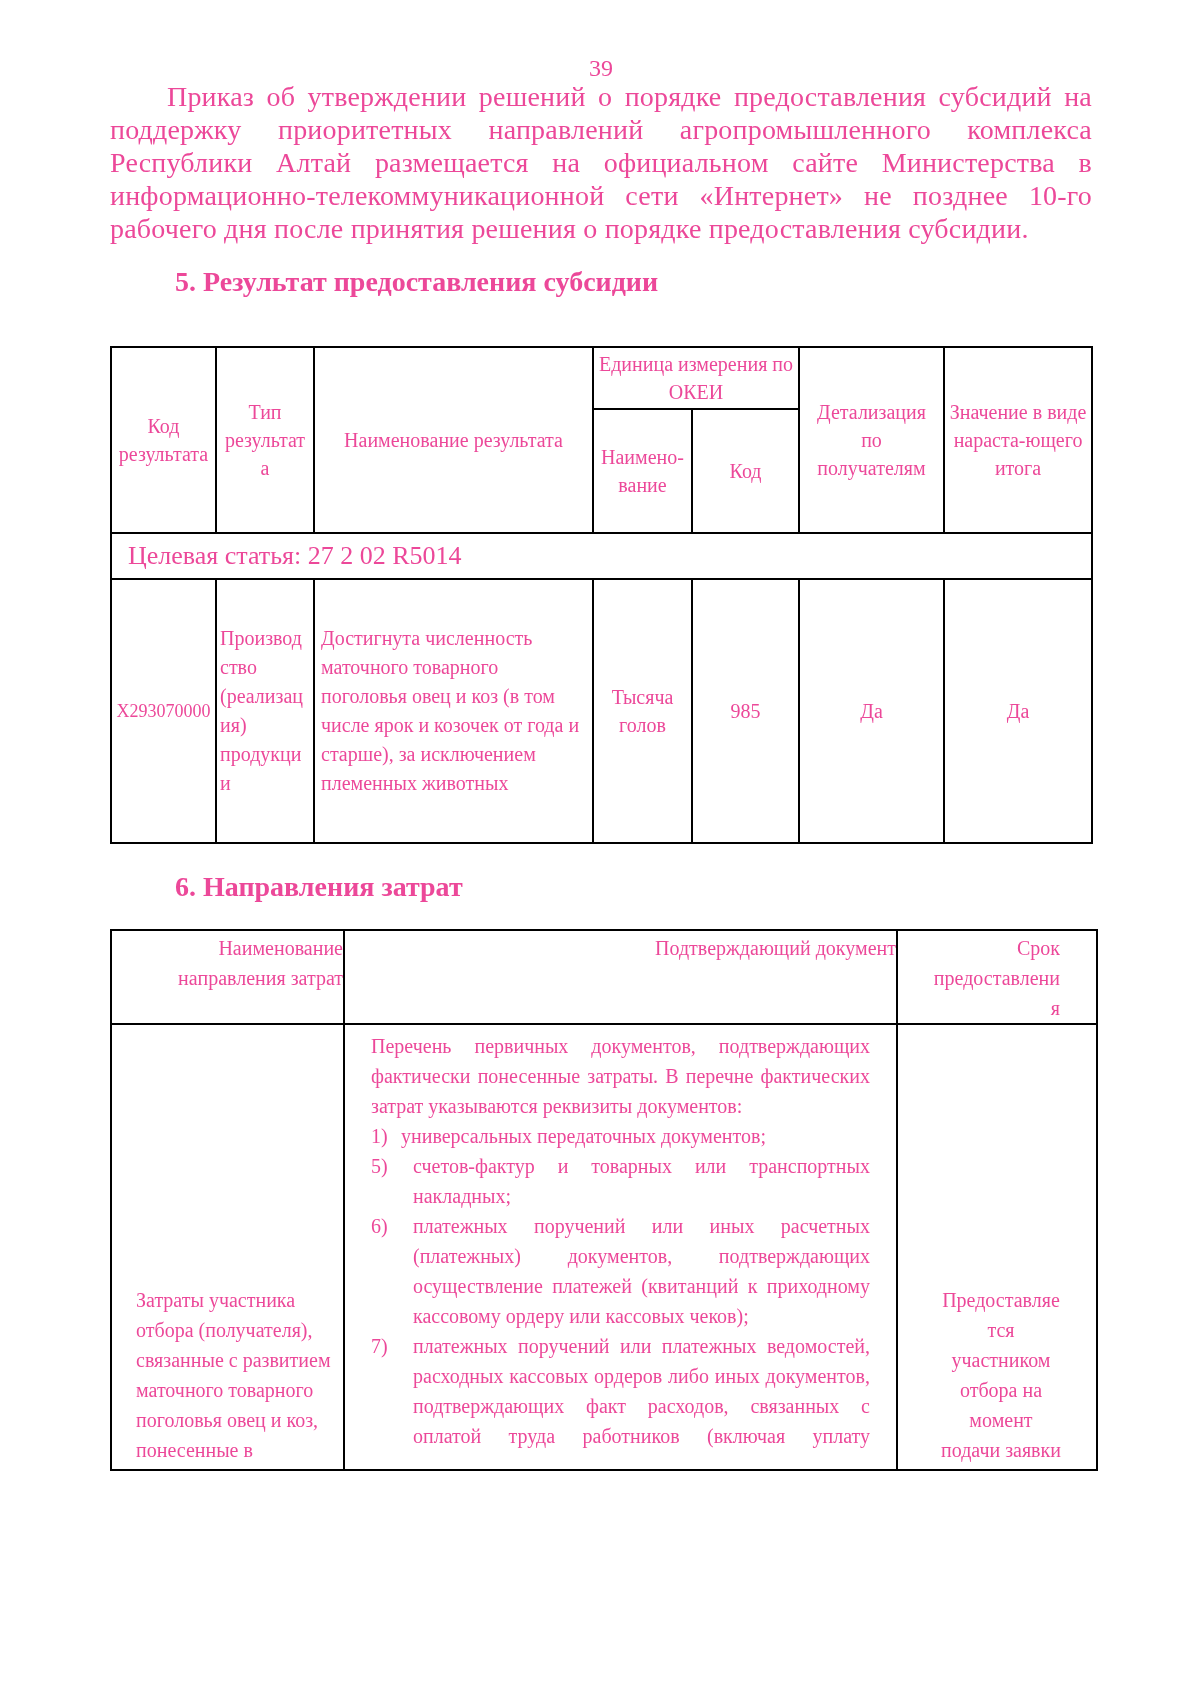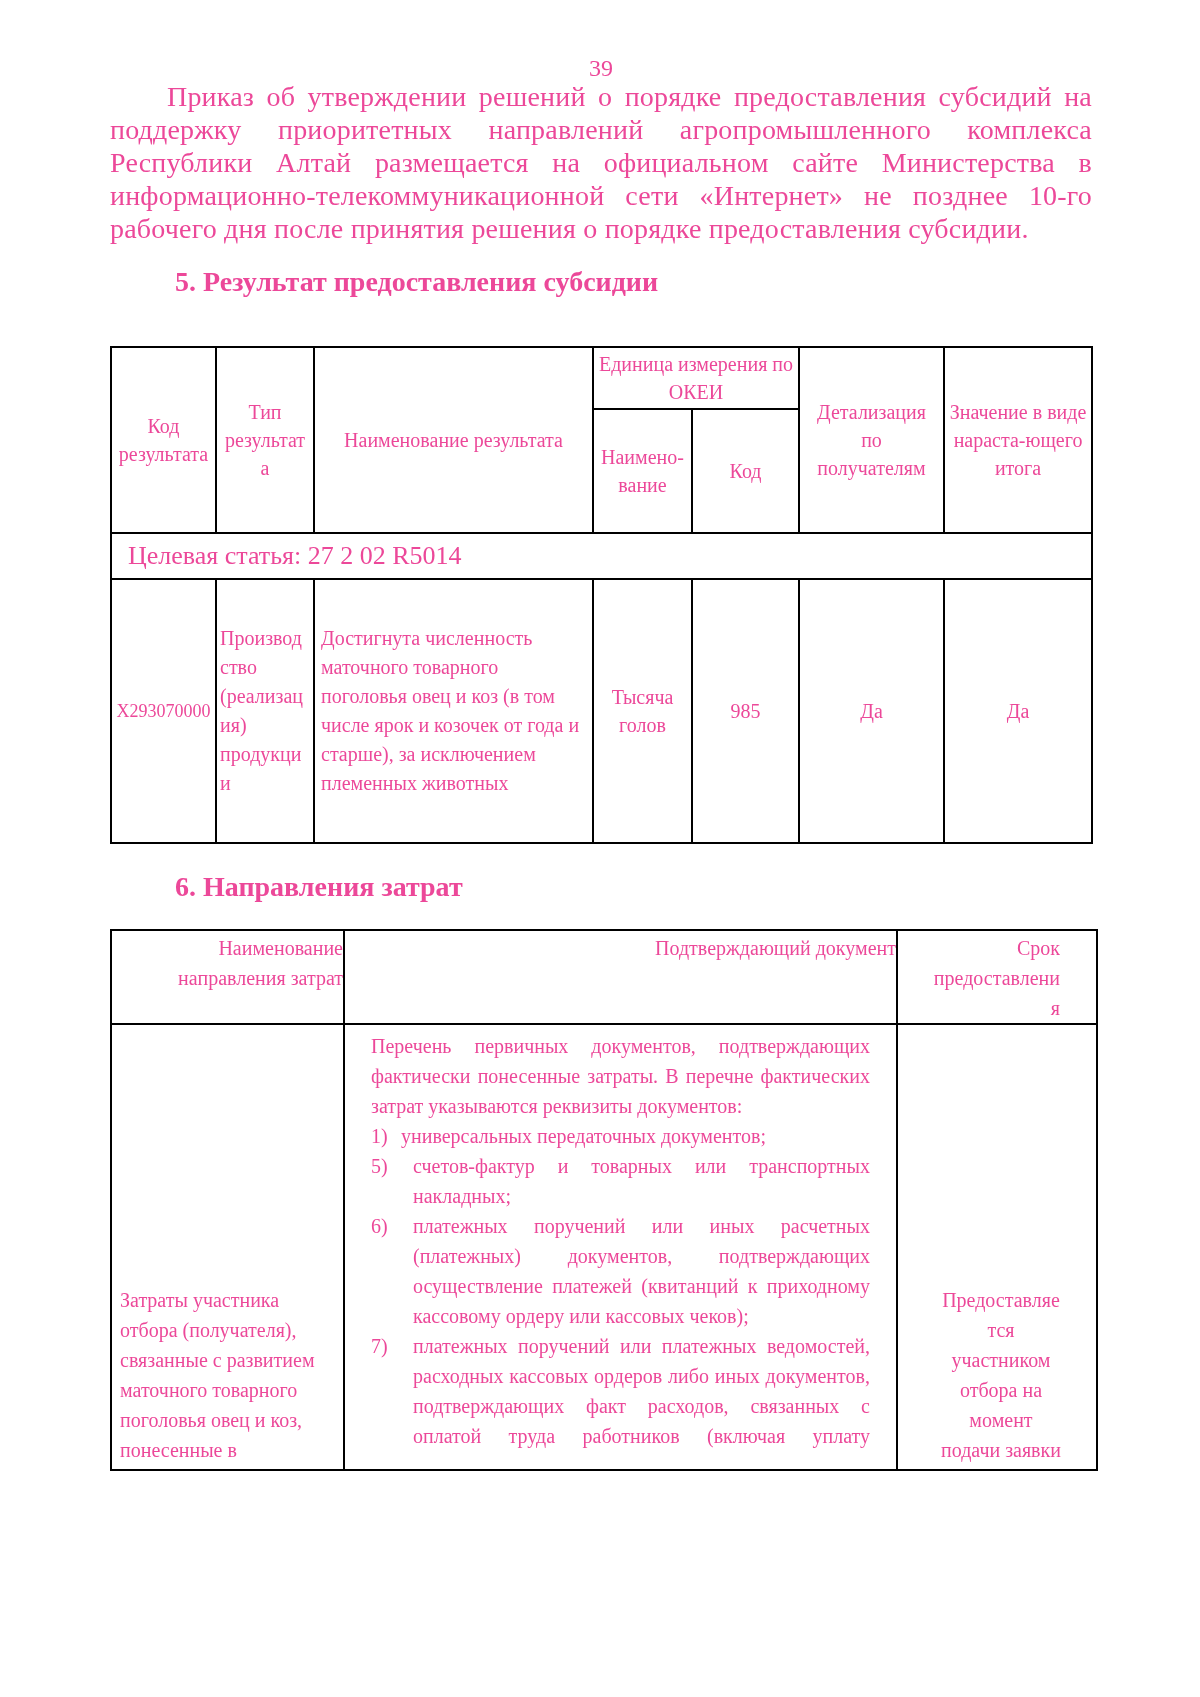--- a/index.html
+++ b/index.html
@@ -41,21 +41,21 @@
   .t1 td.cell-name { text-align:left; padding:4px 6px; line-height:29px; }
   .t1 td.col-detail { padding:2px 17px; }
 
   
   .t2 { margin-top:26px; width:986px; font-size:20px; line-height:30px; }
   .t2 .head td { height:84px; vertical-align:top; text-align:right;
                  padding-top:2px; overflow-wrap:break-word; }
   .t2 .head td.col-term-h { padding-left:34px; padding-right:36px;margin-left:28px; }
   .t2 .data td { height:446px; }
   .t2 td.cell-direction {
-    vertical-align:bottom; text-align:left; padding:0 8px 4px 8px;
+    vertical-align:bottom; text-align:left; padding:0 8px 4px 24px;
   }
   .t2 td.cell-doc { vertical-align:top; text-align:left; padding:6px 26px 0 26px; }
   .t2 td.cell-term {
     vertical-align:bottom; text-align:center; padding:0 34px 4px 42px;
     overflow-wrap:break-word;
   }
   .doc-intro { text-align:justify; }
   .doc-item { display:flex; }
   .doc-item .item-num { flex:0 0 42px; }
   .doc-item .item-text { flex:1 1 auto; text-align:justify; }

